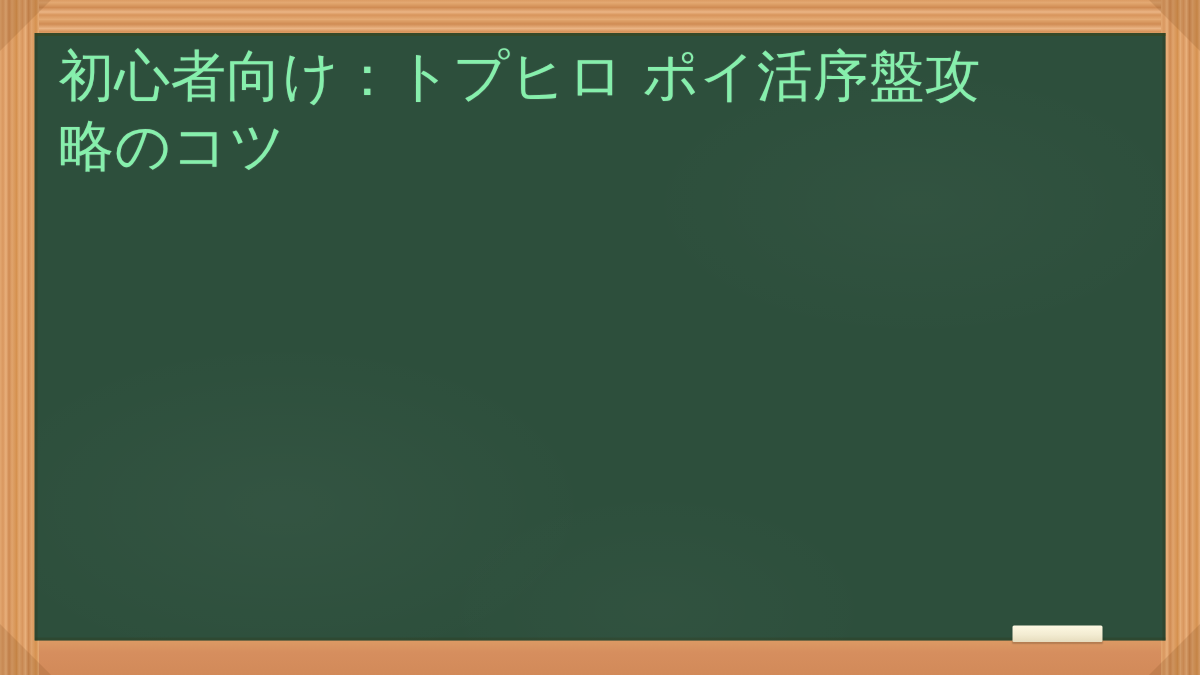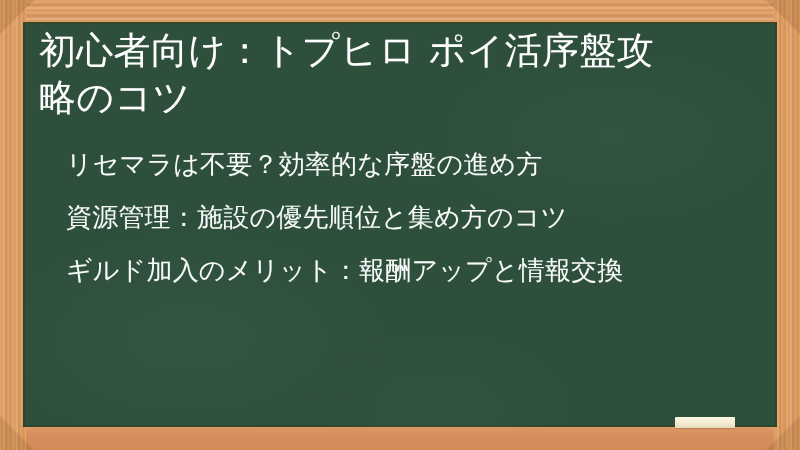--- a/index.html
+++ b/index.html
@@ -123,21 +123,21 @@
   .content {
     position: absolute;
     inset: 0;
     padding: 6px 8px 0 8px;
     box-sizing: border-box;
   }
 
   .title {
     margin: 0;
     padding: 0 18px 0 8px;
-    color: #ffffff;
+    color: #86efac;
     font-size: 37px;
     font-weight: 400;
     line-height: 1.26;
     letter-spacing: 0.3px;
     white-space: pre-line;
     text-shadow: 0 0 1px rgba(255,255,255,0.25);
   }
 
   .bullet-list {
     list-style: none;
@@ -183,24 +183,19 @@
     <div class="miter miter-bl"></div>
     <div class="miter miter-br"></div>
   </div>
 
   <div class="board">
     <div class="content">
 
       <h1 class="title">初心者向け：トプヒロ ポイ活序盤攻
 略のコツ</h1>
 
-      <ul class="bullet-list">
-        <li>リセマラは不要？効率的な序盤の進め方</li>
-        <li>資源管理：施設の優先順位と集め方のコツ</li>
-        <li>ギルド加入のメリット：報酬アップと情報交換</li>
-      </ul>
 
     </div>
   </div>
 
   <div class="chalk"></div>
 
 </div>
 
 </body></html>

